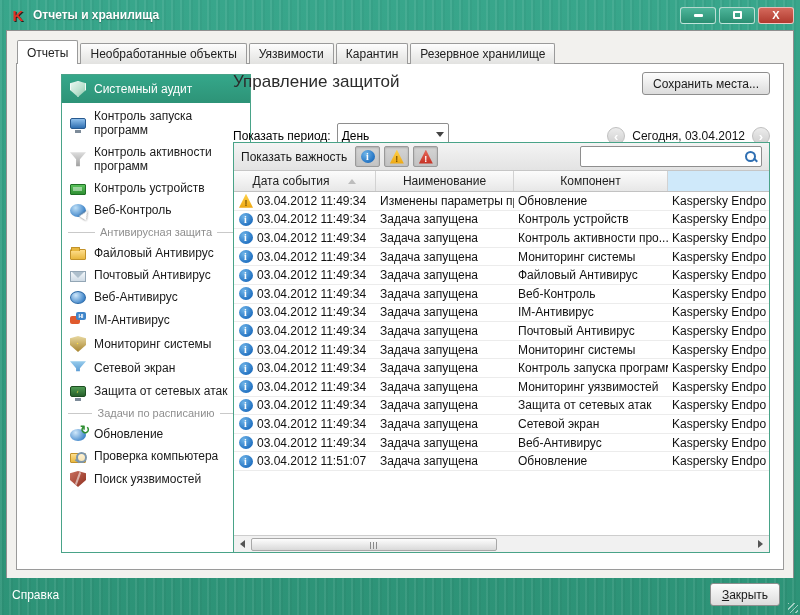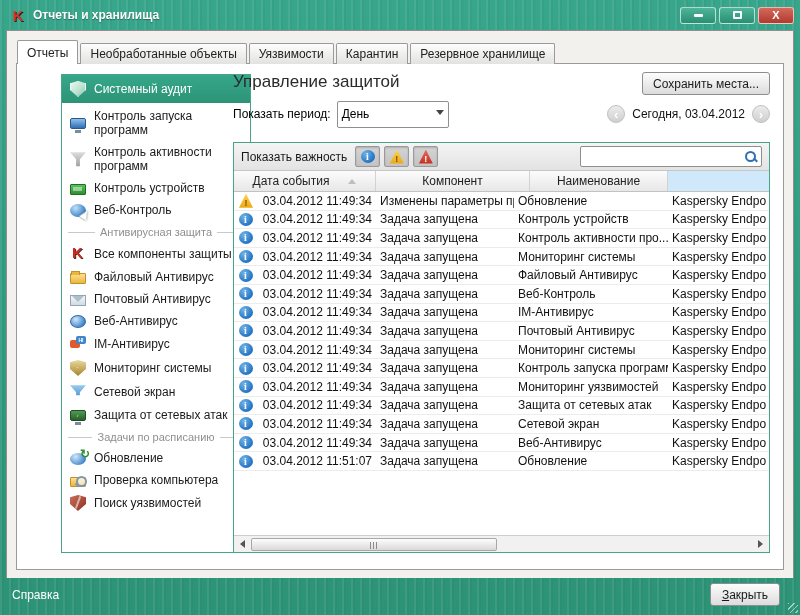--- a/index.html
+++ b/index.html
@@ -85,21 +85,21 @@
   .ic-folder-search::after { content:""; position:absolute; right:-2px; top:-2px; width:7px; height:7px; border:2px solid #7d97ad; border-radius:50%; background:rgba(255,255,255,.6); }
   .ic-folder-search::before { content:""; position:absolute; right:5px; top:6px; width:5px; height:2px; background:#7d97ad; transform:rotate(35deg); }
   .ic-shield-vuln { background:linear-gradient(135deg,#c9705f,#8f2f1f); clip-path:polygon(50% 0,100% 14%,100% 56%,50% 100%,0 56%,0 14%); }
   .ic-shield-vuln::after { content:""; position:absolute; left:7px; top:1px; width:2px; height:13px; background:rgba(255,255,255,.55); transform:rotate(20deg); }
 
   
   .main { position:absolute; left:216px; right:13px; top:8px; bottom:16px; }
   .main-title { font-size:17px; color:#2b2b2b; font-weight:normal; }
   .btn { font-size:12px; color:#1a1a1a; background:linear-gradient(#fdfdfd,#dcdcdc); border:1px solid #8e8e8e; border-radius:3px; height:23px; padding:0 10px; cursor:default; }
   .save-btn { position:absolute; right:0; top:0; }
-  .period-row { position:absolute; left:0; right:0; top:30px; height:24px; display:flex; align-items:center; font-size:12px; }
+  .period-row { position:absolute; left:0; right:0; top:52px; height:24px; display:flex; align-items:center; font-size:12px; }
   .period-label { margin-right:6px; }
   .select { width:112px; height:27px; background:#fff; border:1px solid #8e8e8e; border-radius:2px; display:flex; align-items:center; padding:0 4px; position:relative; cursor:default; }
   .select .chev { position:absolute; right:4px; top:8px; width:0; height:0; border-left:4px solid transparent; border-right:4px solid transparent; border-top:5px solid #444; }
   .datenav { margin-left:auto; display:flex; align-items:center; gap:7px; }
   .nav-circle { width:18px; height:18px; border-radius:50%; background:linear-gradient(#ececec,#cfcfcf); border:1px solid #c0c0c0; color:#fff; display:flex; align-items:center; justify-content:center; font-size:13px; font-weight:bold; cursor:default; }
   .date-label { font-size:12px; color:#111; }
 
   
   .tablepanel { position:absolute; left:0; right:0; top:70px; bottom:0; border:1px solid #49a388; display:flex; flex-direction:column; background:#fff; }
   .toolbar { height:28px; flex:0 0 28px; background:linear-gradient(#f4f4f4,#e3e3e3); border-bottom:1px solid #c6c6c6; display:flex; align-items:center; padding:0 7px; gap:4px; }
@@ -117,21 +117,21 @@
   .sort-asc { width:0; height:0; border-left:4px solid transparent; border-right:4px solid transparent; border-bottom:5px solid #bdbdbd; }
 
   .c1 { width:142px; flex:0 0 142px; }
   .c2 { width:138px; flex:0 0 138px; }
   .c3 { width:154px; flex:0 0 154px; }
   .c4 { flex:1; min-width:0; }
 
   .tbody { flex:1; overflow:hidden; }
   .trow { display:flex; height:18.6px; align-items:center; border-bottom:1px solid #ececec; font-size:12px; color:#111; }
   .td { padding:0 4px; white-space:nowrap; overflow:hidden; display:flex; align-items:center; gap:4px; }
-  .td.c1 { padding-left:5px;justify-content:space-between; }
+  .td.c1 { padding-left:5px; }
 
   .sev { position:relative; width:14px; height:14px; flex:0 0 14px; }
   .sev-info { background:radial-gradient(circle at 35% 30%,#6fb4e8,#1f6fc0 75%); border-radius:50%; width:13px; height:13px; }
   .sev-info::after { content:"i"; position:absolute; left:0; top:0; width:13px; height:13px; color:#fff; font-size:10px; font-weight:bold; font-family:"Liberation Serif",serif; display:flex; align-items:center; justify-content:center; }
   .sev-warning { background:linear-gradient(#ffd24a,#eda712); clip-path:polygon(50% 0,100% 100%,0 100%); }
   .sev-warning::after { content:"!"; position:absolute; left:0; top:1px; width:14px; height:13px; color:#7a5200; font-size:9px; font-weight:bold; display:flex; align-items:flex-end; justify-content:center; }
   .sev-critical { background:linear-gradient(#e66a5c,#c52f22); clip-path:polygon(50% 0,100% 100%,0 100%); }
   .sev-critical::after { content:"!"; position:absolute; left:0; top:1px; width:14px; height:13px; color:#fff; font-size:9px; font-weight:bold; display:flex; align-items:flex-end; justify-content:center; }
 
   .hscroll { height:17px; flex:0 0 17px; border-top:1px solid #cdcdcd; background:#f1f1f1; display:flex; align-items:center; }
@@ -202,24 +202,20 @@
     <span class="sb-label">Контроль устройств</span>
   </div>
           <div class="sb-item">
     <span class="ic ic-globe-cursor"></span>
     <span class="sb-label">Веб-Контроль</span>
   </div>
           <div class="sb-group">
     <span class="line"></span>
     <span class="sb-group-label">Антивирусная защита</span>
     <span class="line"></span>
-  </div>
-          <div class="sb-item">
-    <span class="ic ic-k-logo"></span>
-    <span class="sb-label">Все компоненты защиты</span>
   </div>
           <div class="sb-item">
     <span class="ic ic-folder"></span>
     <span class="sb-label">Файловый Антивирус</span>
   </div>
           <div class="sb-item">
     <span class="ic ic-mail"></span>
     <span class="sb-label">Почтовый Антивирус</span>
   </div>
           <div class="sb-item">
@@ -294,22 +290,22 @@
               <input value="" style="">
               <span class="mag"></span>
             </span>
           </div>
 
           <div class="thead">
             <div class="th c1">
               <span>Дата события</span>
               <span class="sort-asc"></span>
             </div>
+            <div class="th c2">Наименование</div>
             <div class="th c3">Компонент</div>
-            <div class="th c2">Наименование</div>
             <div class="th c4"></div>
           </div>
 
           <div class="tbody">
               <div class="trow">
     <div class="td c1">
                   <span class="sev sev-warning"></span>
                   <span class="cell-date">03.04.2012 11:49:34</span>
                 </div>
     <div class="td c2">Изменены параметры про...</div>

